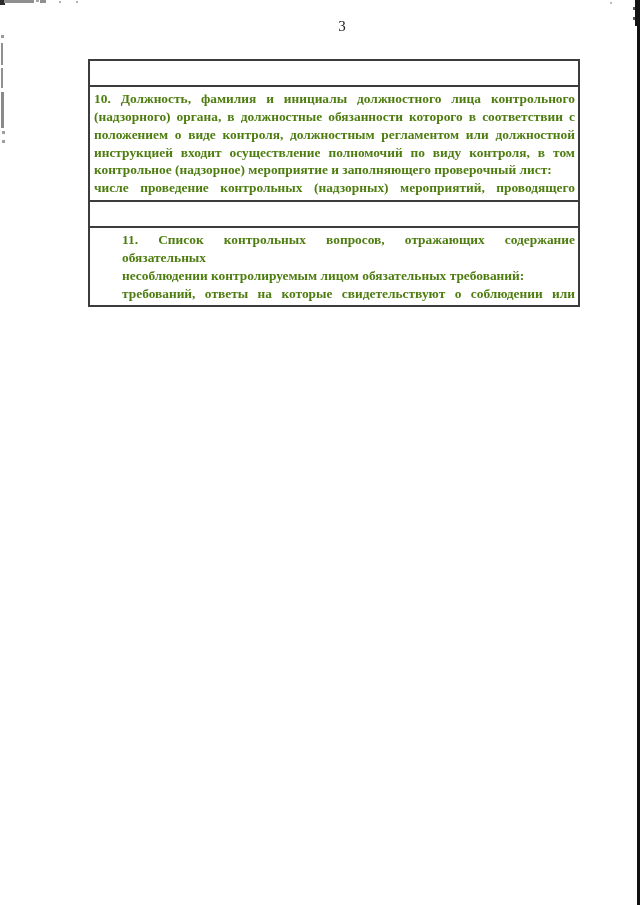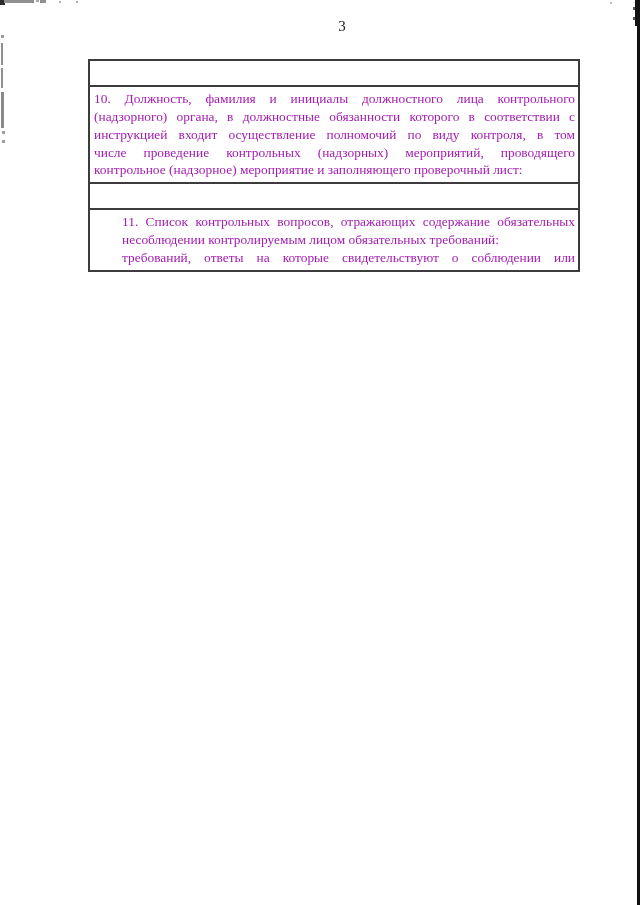--- a/index.html
+++ b/index.html
@@ -53,24 +53,24 @@
     border: 2px solid #3c3c3c;
   }
   .row { border-bottom: 2px solid #3c3c3c; box-sizing: border-box; }
   .row:last-child { border-bottom: none; margin-left: 28px; }
   .row-empty-top { height: 26px; }
   .row-empty-mid { height: 26px; }
   .row-text { padding: 3px 3px 3px 4px; }
 
   .line {
     font-family: "Liberation Serif", serif;
-    font-weight: normal;
+    font-weight: bold;
     font-size: 13.4px;
     line-height: 17.85px;
-    color: #a21caf;
+    color: #4d7c0f;
     text-align: justify;
     text-align-last: justify;
     overflow: hidden;
     white-space: normal;
   }
   .line.last { text-align: left; text-align-last: left; }
 </style>
 </head>
 <body>
 
@@ -96,23 +96,24 @@
 
   <div class="page-number">3</div>
 
   <div class="form-table">
 
     <div class="row row-empty-top"></div>
 
     <div class="row row-text">
       <div class="line">10. Должность, фамилия и инициалы должностного лица контрольного</div>
       <div class="line">(надзорного) органа, в должностные обязанности которого в соответствии с</div>
+      <div class="line">положением о виде контроля, должностным регламентом или должностной</div>
       <div class="line">инструкцией входит осуществление полномочий по виду контроля, в том</div>
+      <div class="line last">контрольное (надзорное) мероприятие и заполняющего проверочный лист:</div>
       <div class="line">числе проведение контрольных (надзорных) мероприятий, проводящего</div>
-      <div class="line last">контрольное (надзорное) мероприятие и заполняющего проверочный лист:</div>
     </div>
 
     <div class="row row-empty-mid"></div>
 
     <div class="row row-text">
       <div class="line">11. Список контрольных вопросов, отражающих содержание обязательных</div>
       <div class="line last">несоблюдении контролируемым лицом обязательных требований:</div>
       <div class="line">требований, ответы на которые свидетельствуют о соблюдении или</div>
     </div>
 

